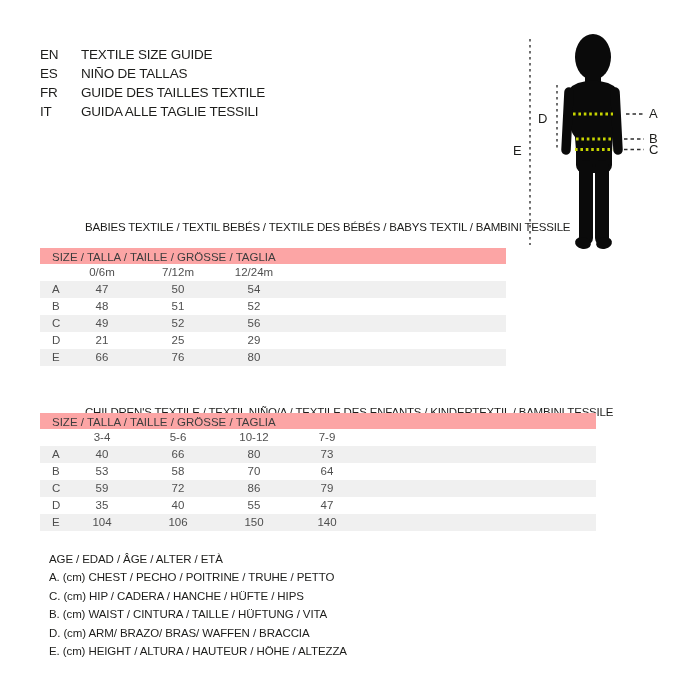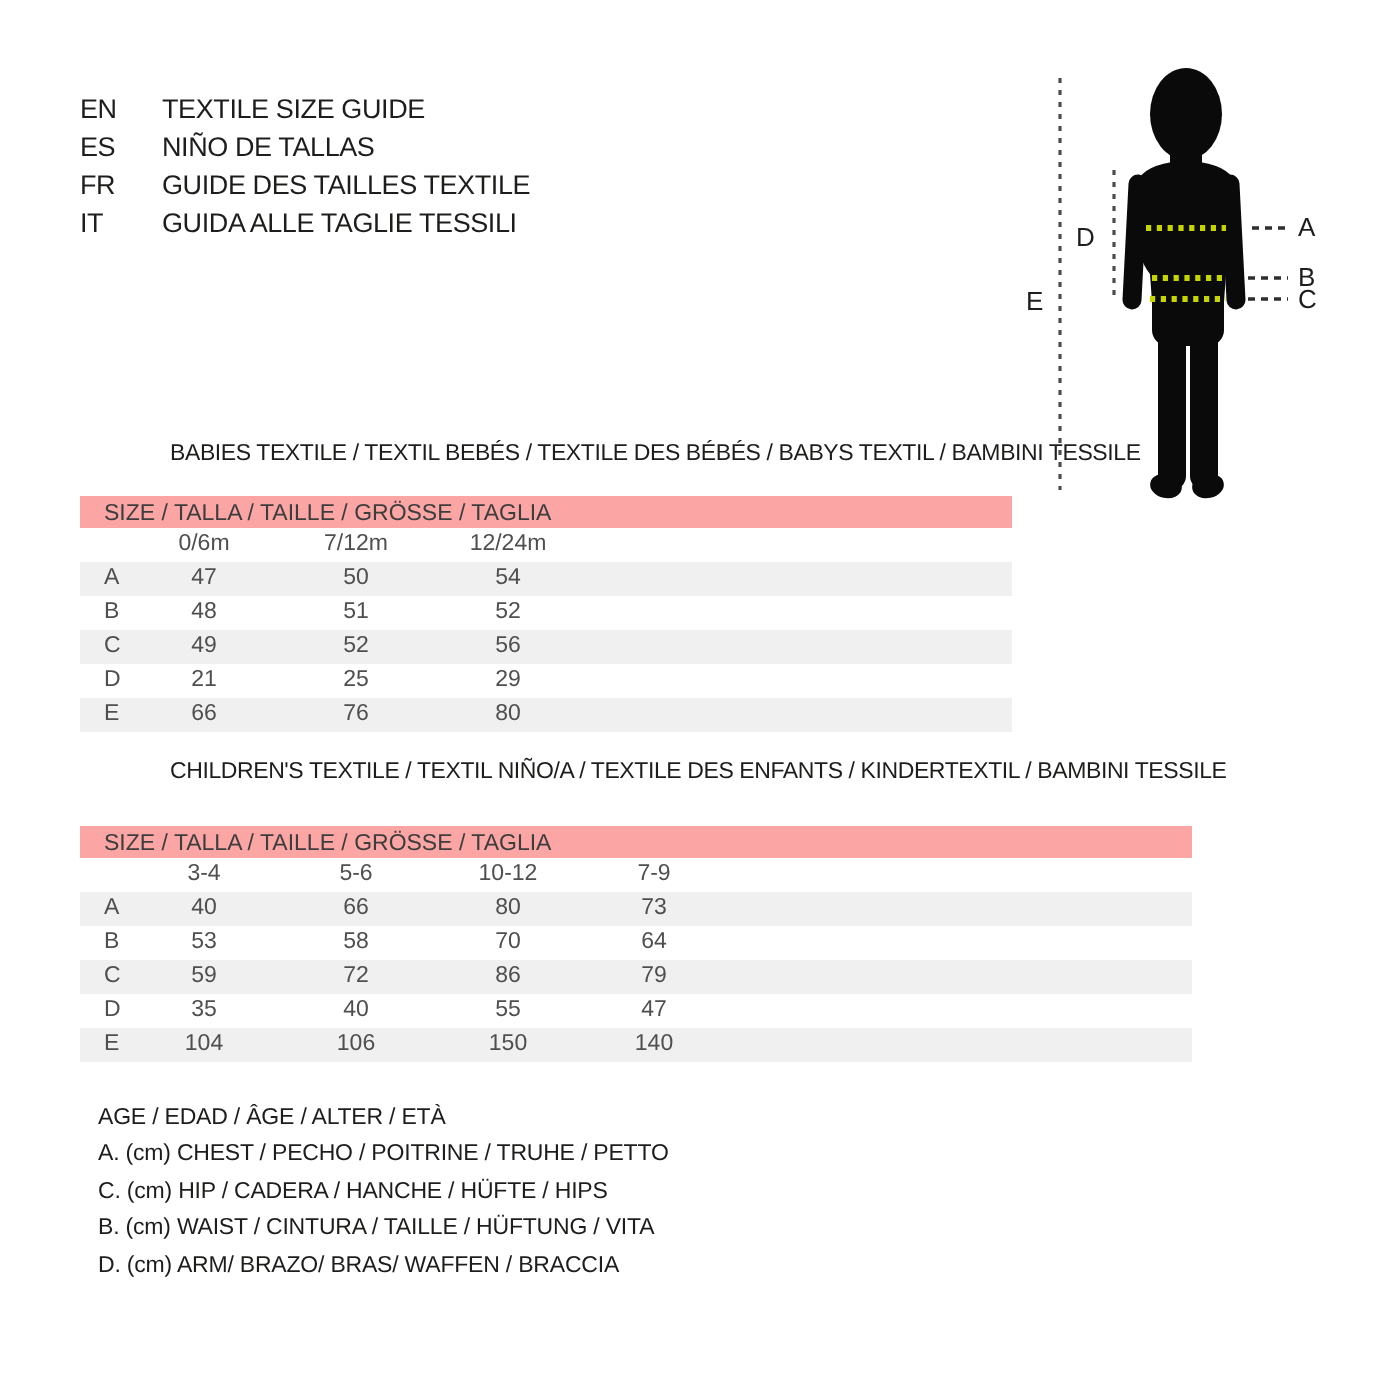--- a/index.html
+++ b/index.html
@@ -15,21 +15,21 @@
   .lang-row .code{width:41px;flex:0 0 41px;}
 
   
   #figure{left:500px;top:25px;width:190px;height:240px;}
   #figure svg{position:absolute;left:0;top:0;}
   .fig-label{position:absolute;font-size:13px;line-height:16px;color:#1d1d1b;}
 
   
   .section-title{font-size:11.5px;letter-spacing:-0.2px;white-space:nowrap;color:#1d1d1b;padding-left:36px;}
   #babies-title{left:49px;top:221px;}
-  #children-title{left:49px;top:380px;}
+  #children-title{left:49px;top:406px;}
 
   
   .size-table{position:absolute;font-size:11.5px;color:#4f4f4f;}
   #babies-table{left:40px;top:248px;width:466px;}
   #children-table{left:40px;top:413px;width:556px;}
   .bar{height:16px;line-height:18px;background:#fca5a5;color:#3d3d3d;padding-left:12px;box-sizing:border-box;white-space:nowrap;}
   .grid-row{display:grid;height:17px;line-height:17px;align-items:center;}
   .babies-grid{grid-template-columns:24px 76px 76px 76px;}
   .children-grid{grid-template-columns:24px 76px 76px 76px 70px;}
   .grid-row > span:first-child{padding-left:12px;}
@@ -193,14 +193,15 @@
     </div>
 </div>
 
 <div id="legend" class="abs">
   <div>AGE / EDAD / ÂGE / ALTER / ETÀ</div>
   <div>
       <div>A. (cm) CHEST / PECHO / POITRINE / TRUHE / PETTO</div>
       <div>C. (cm) HIP / CADERA / HANCHE / HÜFTE / HIPS</div>
       <div>B. (cm) WAIST / CINTURA / TAILLE / HÜFTUNG / VITA</div>
       <div>D. (cm) ARM/ BRAZO/ BRAS/ WAFFEN / BRACCIA</div>
+      <div>E. (cm) HEIGHT / ALTURA / HAUTEUR / HÖHE / ALTEZZA</div>
     </div>
 </div>
 
 </body></html>

